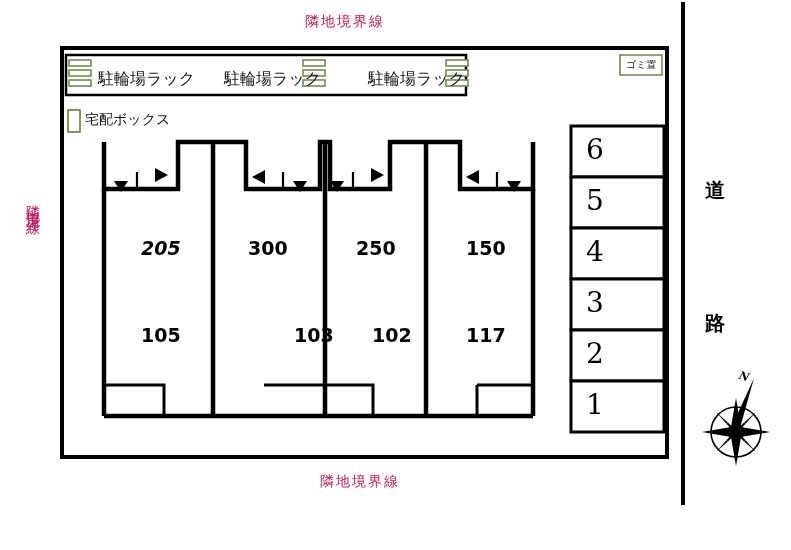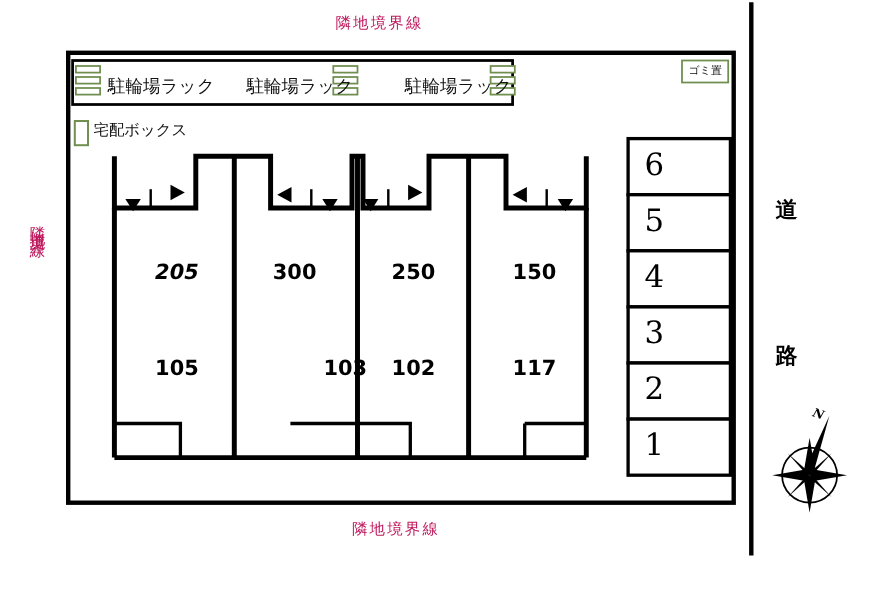--- a/index.html
+++ b/index.html
@@ -231,21 +231,21 @@
 
   <div class="lbl gomi-label" style="left:626px; top:60px;">ゴミ置</div>
 
   <div class="lbl unit-num" style="left:141px; top:239px;font-style:italic;">205</div>
   <div class="lbl unit-num" style="left:248px; top:239px;">300</div>
   <div class="lbl unit-num" style="left:356px; top:239px;">250</div>
   <div class="lbl unit-num" style="left:466px; top:239px;">150</div>
 
   <div class="lbl unit-num" style="left:141px; top:326px;">105</div>
   <div class="lbl unit-num" style="left:248px; top:326px;margin-left:46px;">103</div>
-  <div class="lbl unit-num" style="left:356px; top:326px;">102</div>
+  <div class="lbl unit-num" style="left:372px; top:326px;">102</div>
   <div class="lbl unit-num" style="left:466px; top:326px;">117</div>
 
   <div class="lbl stall-num" style="left:586px; top:136px;">6</div>
   <div class="lbl stall-num" style="left:586px; top:187px;">5</div>
   <div class="lbl stall-num" style="left:586px; top:238px;">4</div>
   <div class="lbl stall-num" style="left:586px; top:289px;">3</div>
   <div class="lbl stall-num" style="left:586px; top:340px;">2</div>
   <div class="lbl stall-num" style="left:586px; top:391px;">1</div>
 
 </div>

